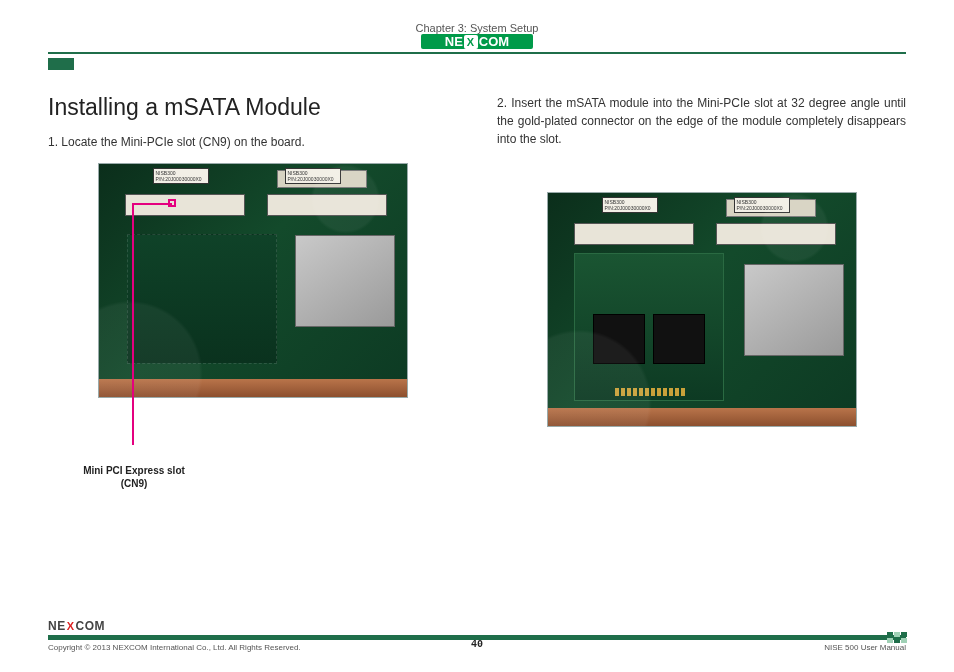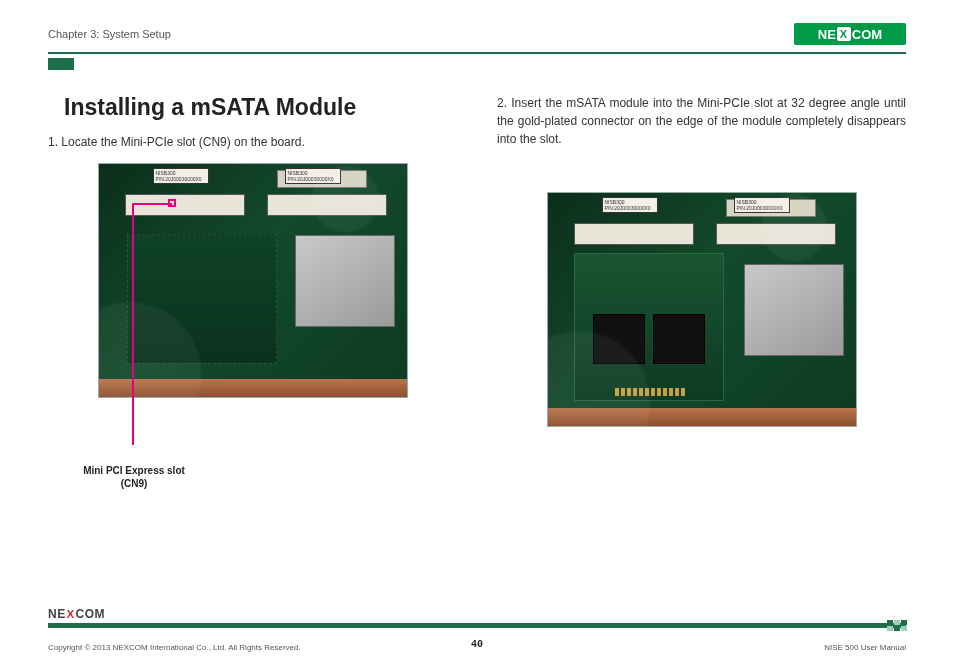--- a/index.html
+++ b/index.html
@@ -10,20 +10,21 @@
     font-family: "Segoe UI", Arial, sans-serif;
     color: #333;
     position: relative;
     padding: 22px 48px 0 48px;
   }
   .header-row {
     display: flex;
     justify-content: space-between;
     align-items: center;
     height: 24px;
+    flex-direction: column;
   }
   .chapter {
     font-size: 11px;
     color: #555;
   }
   .top-logo {
     width: 112px;
     height: 22px;
     background: #009a49;
     border-radius: 2px;
@@ -67,24 +68,23 @@
     display: flex;
     gap: 40px;
     margin-top: 40px;
   }
   .col {
     flex: 1;
     min-width: 0;
   }
   h1 {
     font-size: 23px;
-    font-weight: 700;
+    font-weight: 400;
     color: #222;
     margin-bottom: 12px;
-    margin-left: 16px;
   }
   .step {
     font-size: 12px;
     color: #333;
     line-height: 1.5;
     text-align: justify;
   }
   .fig-wrap {
     position: relative;
     margin-top: 12px;
@@ -181,21 +181,21 @@
     height:5px; background:#1f6e4a; position:relative;
   }
   .footer-squares{
     position:absolute; right:-1px; top:-3px; width:20px; height:11px;
     display:grid; grid-template-columns:repeat(3,6px); grid-template-rows:repeat(2,5px); gap:1px;
   }
   .footer-squares span{ background:#1f6e4a; }
   .footer-squares span.lite{ background:#9fd0b5; }
   .footer-row{
     display:flex; justify-content:space-between; align-items:flex-end;
-    font-size:8px; color:#555; margin-top:15px;text-align:right;
+    font-size:8px; color:#555; margin-top:3px;text-align:right;
   }
   .footer-logo{
     font-weight:700; font-size:12px; color:#444; letter-spacing:0.5px;
     display:flex; align-items:center; gap:1px;
   }
   .footer-logo .x2{
     font-size:11px; color:#d22;
   }
   .pg{
     position:absolute; left:50%; transform:translateX(-50%);

